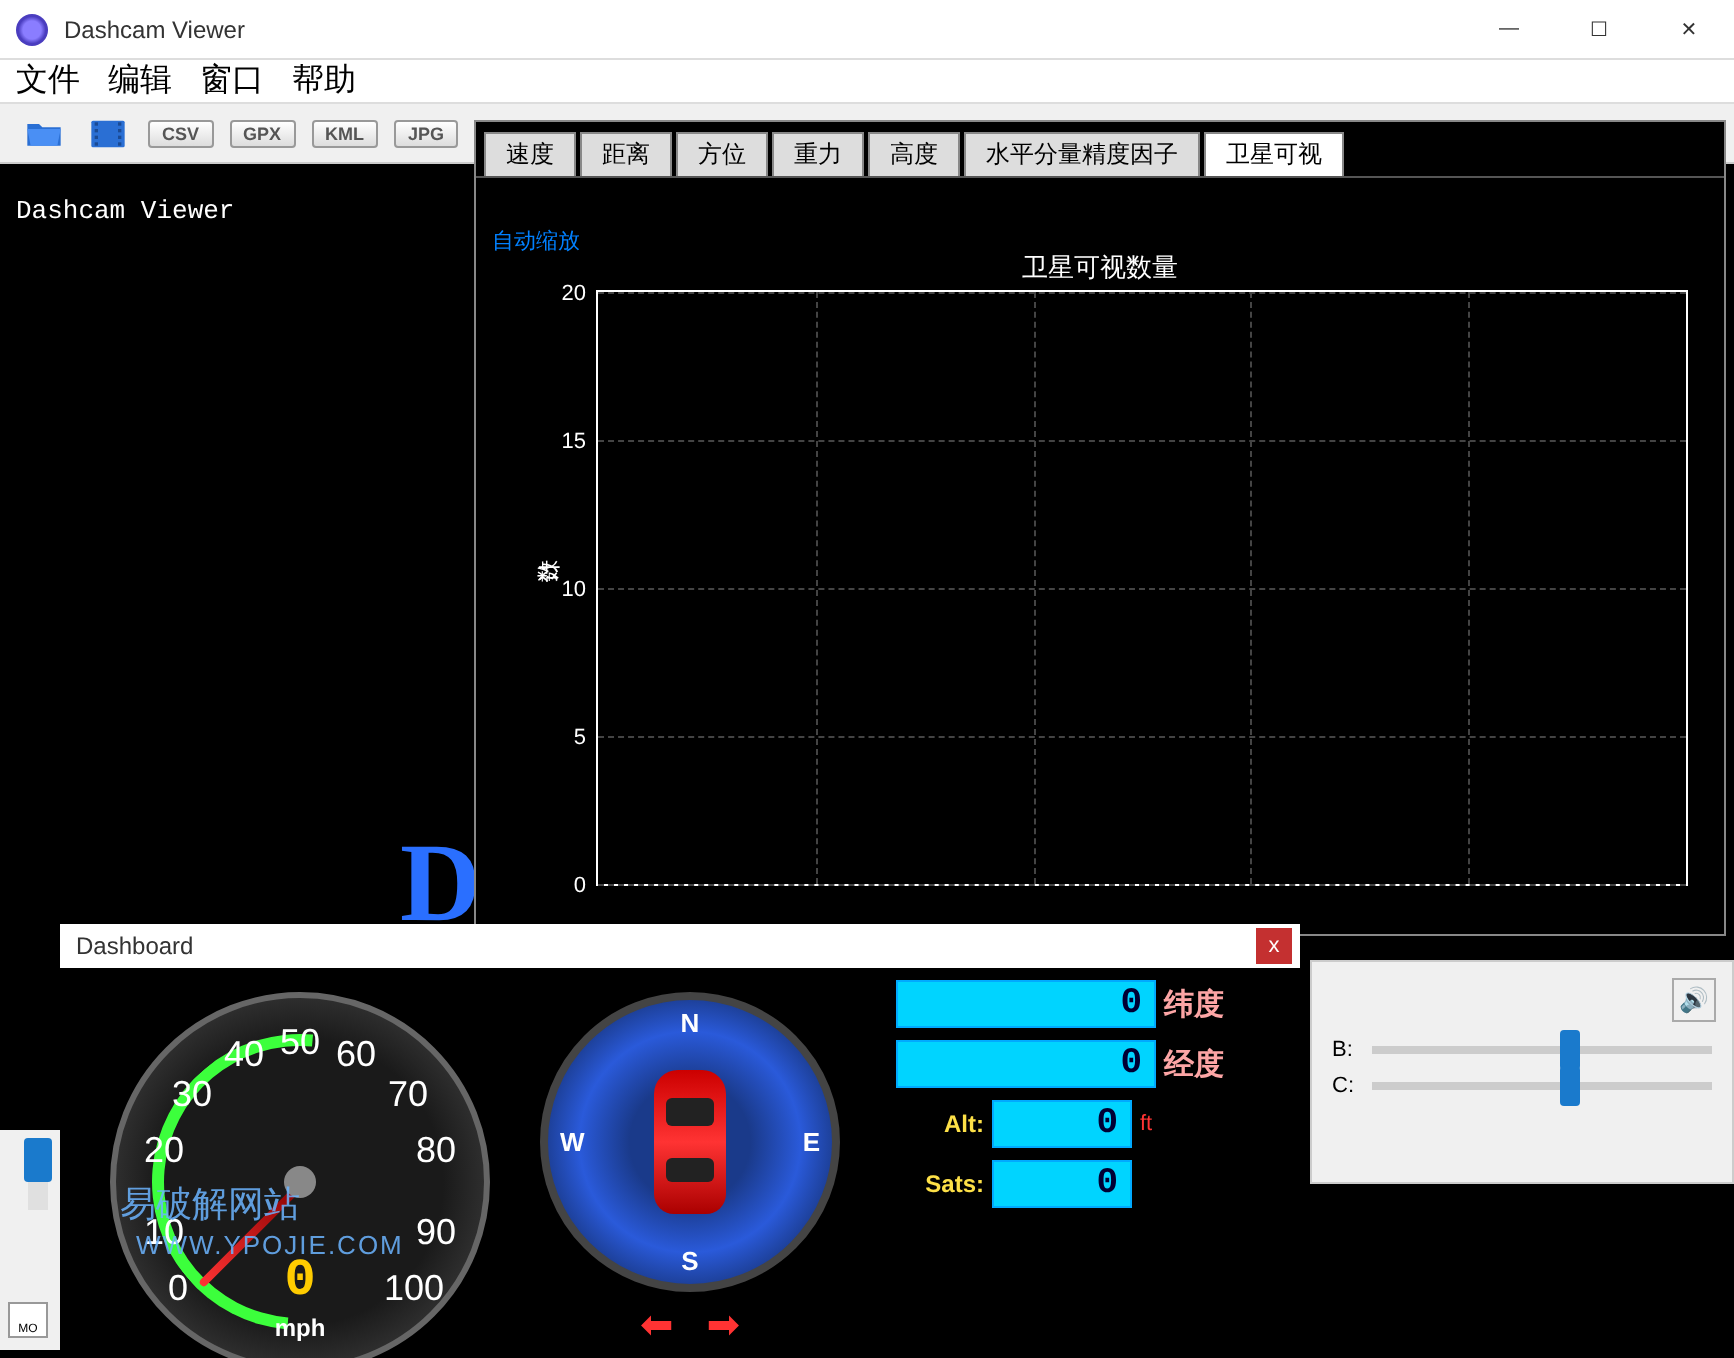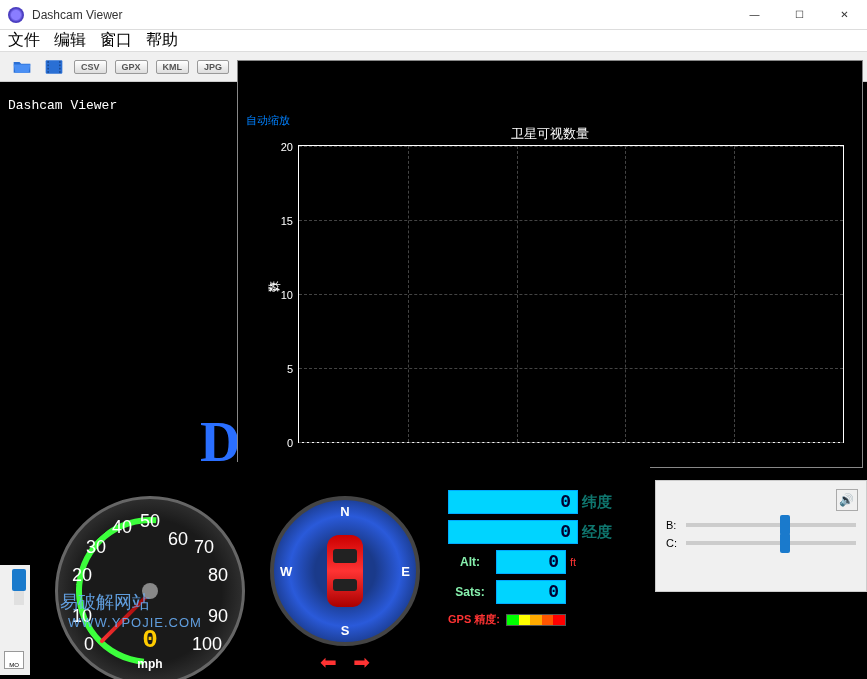--- a/index.html
+++ b/index.html
@@ -67,22 +67,22 @@
 .car-icon { position: absolute; left: 50%; top: 50%; transform: translate(-50%,-50%); width: 36px; height: 72px; }
 .car-body { width: 100%; height: 100%; background: linear-gradient(#c00, #f33, #a00); border-radius: 12px 12px 10px 10px; position: relative; }
 .car-window { position: absolute; top: 14px; left: 6px; right: 6px; height: 14px; background: #222; border-radius: 3px; }
 .car-window2 { position: absolute; bottom: 16px; left: 6px; right: 6px; height: 12px; background: #222; border-radius: 3px; }
 .compass-arrows { text-align: center; margin-top: 4px; }
 .compass-arrows span { color: #f33; font-size: 20px; cursor: pointer; margin: 0 6px; }
 
 .readout-area { position: absolute; top: 28px; left: 418px; width: 200px; }
 .readout-row { display: flex; align-items: center; margin-bottom: 6px; }
 .readout-box { background: #00d4ff; height: 24px; border: 1px solid #0af; display: flex; align-items: center; justify-content: flex-end; padding-right: 6px; font-family: "Courier New"; font-size: 18px; color: #003; font-weight: bold; }
-.readout-label-red { color: #0f766e; font-size: 15px; font-weight: bold; margin-left: 4px; font-family: Liberation Mono, monospace; }
-.readout-label-red-sm { color: #86efac; font-size: 12px; font-weight: bold; width: 44px; text-align: center; margin-right: 4px; }
+.readout-label-red { color: #fca5a5; font-size: 15px; font-weight: bold; margin-left: 4px; font-family: Liberation Mono, monospace; }
+.readout-label-red-sm { color: #fde047; font-size: 12px; font-weight: bold; width: 44px; text-align: right; margin-right: 4px; }
 .readout-unit { color: #f33; font-size: 11px; margin-left: 4px; }
 .gps-row { display: flex; align-items: center; margin-top: 8px; }
 .gps-label { color: #f33; font-size: 11px; font-weight: bold; margin-right: 6px; }
 .gps-bar { width: 60px; height: 12px; background: linear-gradient(to right, #0f0 0%, #0f0 20%, #ff0 20%, #ff0 40%, #fa0 40%, #fa0 60%, #f50 60%, #f50 80%, #f00 80%); border: 1px solid #555; }
 
 .bottom-left-panel { position: absolute; bottom: 4px; left: 0; width: 30px; height: 110px; background: #f0f0f0; }
 .slider-track-l { position: absolute; top: 4px; left: 14px; width: 10px; height: 36px; background: #e0e0e0; }
 .slider-thumb-l { position: absolute; top: 4px; left: 12px; width: 14px; height: 22px; background: #1a7acc; border-radius: 2px; cursor: pointer; }
 .media-icon { position: absolute; bottom: 6px; left: 4px; width: 20px; height: 18px; background: #fff; border: 1px solid #999; font-size: 6px; display: flex; align-items: flex-end; justify-content: center; }
 
@@ -139,20 +139,29 @@
   <div class="fmt-btn">JPG</div>
   <div class="fmt-btn">M</div>
 </div>
 
 <div class="main-area">
 
   <div class="viewer-label">Dashcam Viewer</div>
   <div class="big-d">D</div>
 
   <div class="chart-panel">
+    <div class="chart-tabs">
+      <div class="chart-tab">速度</div>
+      <div class="chart-tab">距离</div>
+      <div class="chart-tab">方位</div>
+      <div class="chart-tab">重力</div>
+      <div class="chart-tab">高度</div>
+      <div class="chart-tab">水平分量精度因子</div>
+      <div class="chart-tab active">卫星可视</div>
+    </div>
     <div class="chart-plot">
       <div class="auto-scale">自动缩放</div>
       <div class="plot-title">卫星可视数量</div>
       <div class="ylabel">计数</div>
       <div class="plot-area">
         <div class="gridline-h" style="top:0%">
             <span class="ytick">20</span>
           </div>
         <div class="gridline-h" style="top:25%">
             <span class="ytick">15</span>
@@ -168,31 +177,35 @@
           </div>
         <div class="gridline-v" style="left:20%"></div>
         <div class="gridline-v" style="left:40%"></div>
         <div class="gridline-v" style="left:60%"></div>
         <div class="gridline-v" style="left:80%"></div>
       </div>
     </div>
   </div>
 
   <div class="dashboard-panel">
+    <div class="dash-titlebar">
+      <span>Dashboard</span>
+      <div class="dash-close-btn">x</div>
+    </div>
 
     <div class="gauge-area">
       <div class="gauge-circle">
         <div class="gauge-arc"></div>
         <div class="gauge-num" style="bottom:28px;left:26px">0</div>
         <div class="gauge-num" style="bottom:56px;left:14px">10</div>
         <div class="gauge-num" style="top:66px;left:14px">20</div>
         <div class="gauge-num" style="top:38px;left:28px">30</div>
         <div class="gauge-num" style="top:18px;left:54px">40</div>
         <div class="gauge-num" style="top:12px;left:50%;transform:translateX(-50%)">50</div>
-        <div class="gauge-num" style="top:30px;right:54px">60</div>
+        <div class="gauge-num" style="top:18px;right:54px">60</div>
         <div class="gauge-num" style="top:38px;right:28px">70</div>
         <div class="gauge-num" style="top:66px;right:14px">80</div>
         <div class="gauge-num" style="bottom:56px;right:14px">90</div>
         <div class="gauge-num" style="bottom:28px;right:20px">100</div>
         <div class="gauge-needle"></div>
         <div class="gauge-center"></div>
         <div class="gauge-value">0</div>
         <div class="gauge-unit">mph</div>
       </div>
       <div class="watermark">易破解网站</div>
@@ -229,24 +242,20 @@
       </div>
       <div class="readout-row">
         <div class="readout-label-red-sm">Alt:</div>
         <div class="readout-box" style="width:70px">0</div>
         <div class="readout-unit">ft</div>
       </div>
       <div class="readout-row">
         <div class="readout-label-red-sm">Sats:</div>
         <div class="readout-box" style="width:70px">0</div>
       </div>
-      <div class="gps-row">
-        <div class="gps-label">GPS 精度:</div>
-        <div class="gps-bar"></div>
-      </div>
     </div>
   </div>
 
   <div class="bottom-left-panel">
     <div class="slider-track-l"></div>
     <div class="slider-thumb-l"></div>
     <div class="media-icon">MO</div>
   </div>
 
 </div>

